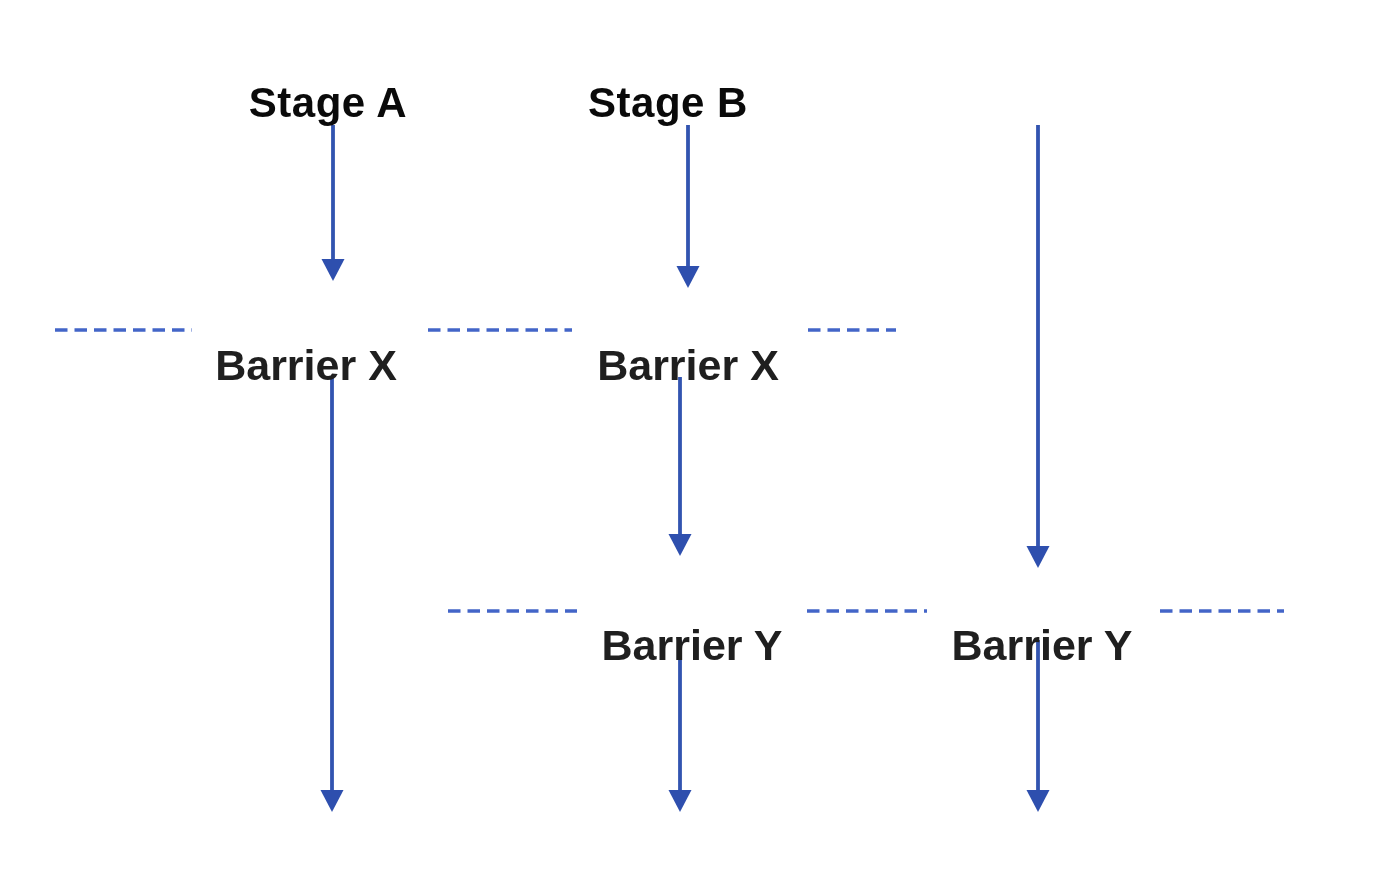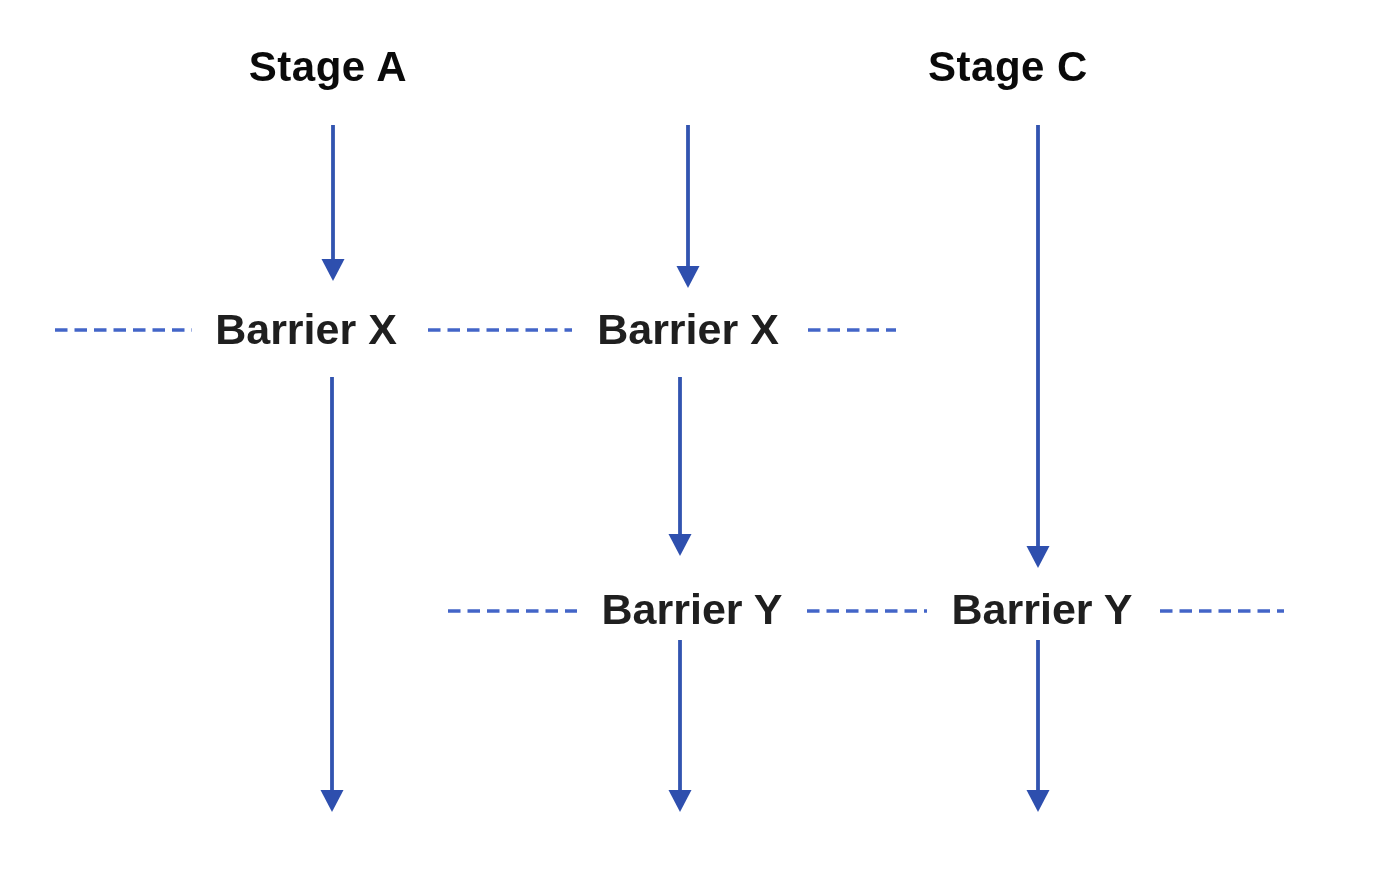--- a/index.html
+++ b/index.html
@@ -16,20 +16,21 @@
     left: 0; top: 0;
     width: 1379px; height: 875px;
   }
   .arrow-line { stroke-width: 3.8; fill: none; }
   .dash-line  { stroke-width: 3.4; fill: none; stroke-dasharray: 12.5 7; }
   .label {
     position: absolute;
     transform: translateX(-50%);
     white-space: nowrap;
     line-height: 1;
+    margin-top: 36px;
   }
   .stage-heading {
     font-size: 42px;
     font-weight: 700;
     letter-spacing: 0.5px;
     color: #0a0a0a;
   }
   .barrier-label {
     font-size: 43px;
     font-weight: 700;
@@ -77,20 +78,20 @@
     <line class="dash-line" x1="55" y1="330" x2="192" y2="330" stroke="#4365c8"></line>
     <line class="dash-line" x1="428" y1="330" x2="572" y2="330" stroke="#4365c8"></line>
     <line class="dash-line" x1="808" y1="330" x2="896" y2="330" stroke="#4365c8"></line>
 
     <line class="dash-line" x1="448" y1="611" x2="577" y2="611" stroke="#4365c8"></line>
     <line class="dash-line" x1="807" y1="611" x2="927" y2="611" stroke="#4365c8"></line>
     <line class="dash-line" x1="1160" y1="611" x2="1284" y2="611" stroke="#4365c8"></line>
   </svg>
 
   <div class="label stage-heading" style="left:328px; top:46px;">Stage A</div>
-  <div class="label stage-heading" style="left:1008px; top:46px;">Stage C</div>
+  <div class="label stage-heading" style="left:668px; top:46px;">Stage B</div>
 
   <div class="label barrier-label" style="left:306px; top:308px;">Barrier X</div>
   <div class="label barrier-label" style="left:688px; top:308px;">Barrier X</div>
   <div class="label barrier-label" style="left:692px; top:588px;">Barrier Y</div>
   <div class="label barrier-label" style="left:1042px; top:588px;">Barrier Y</div>
 
 </div>
 
 </body></html>

